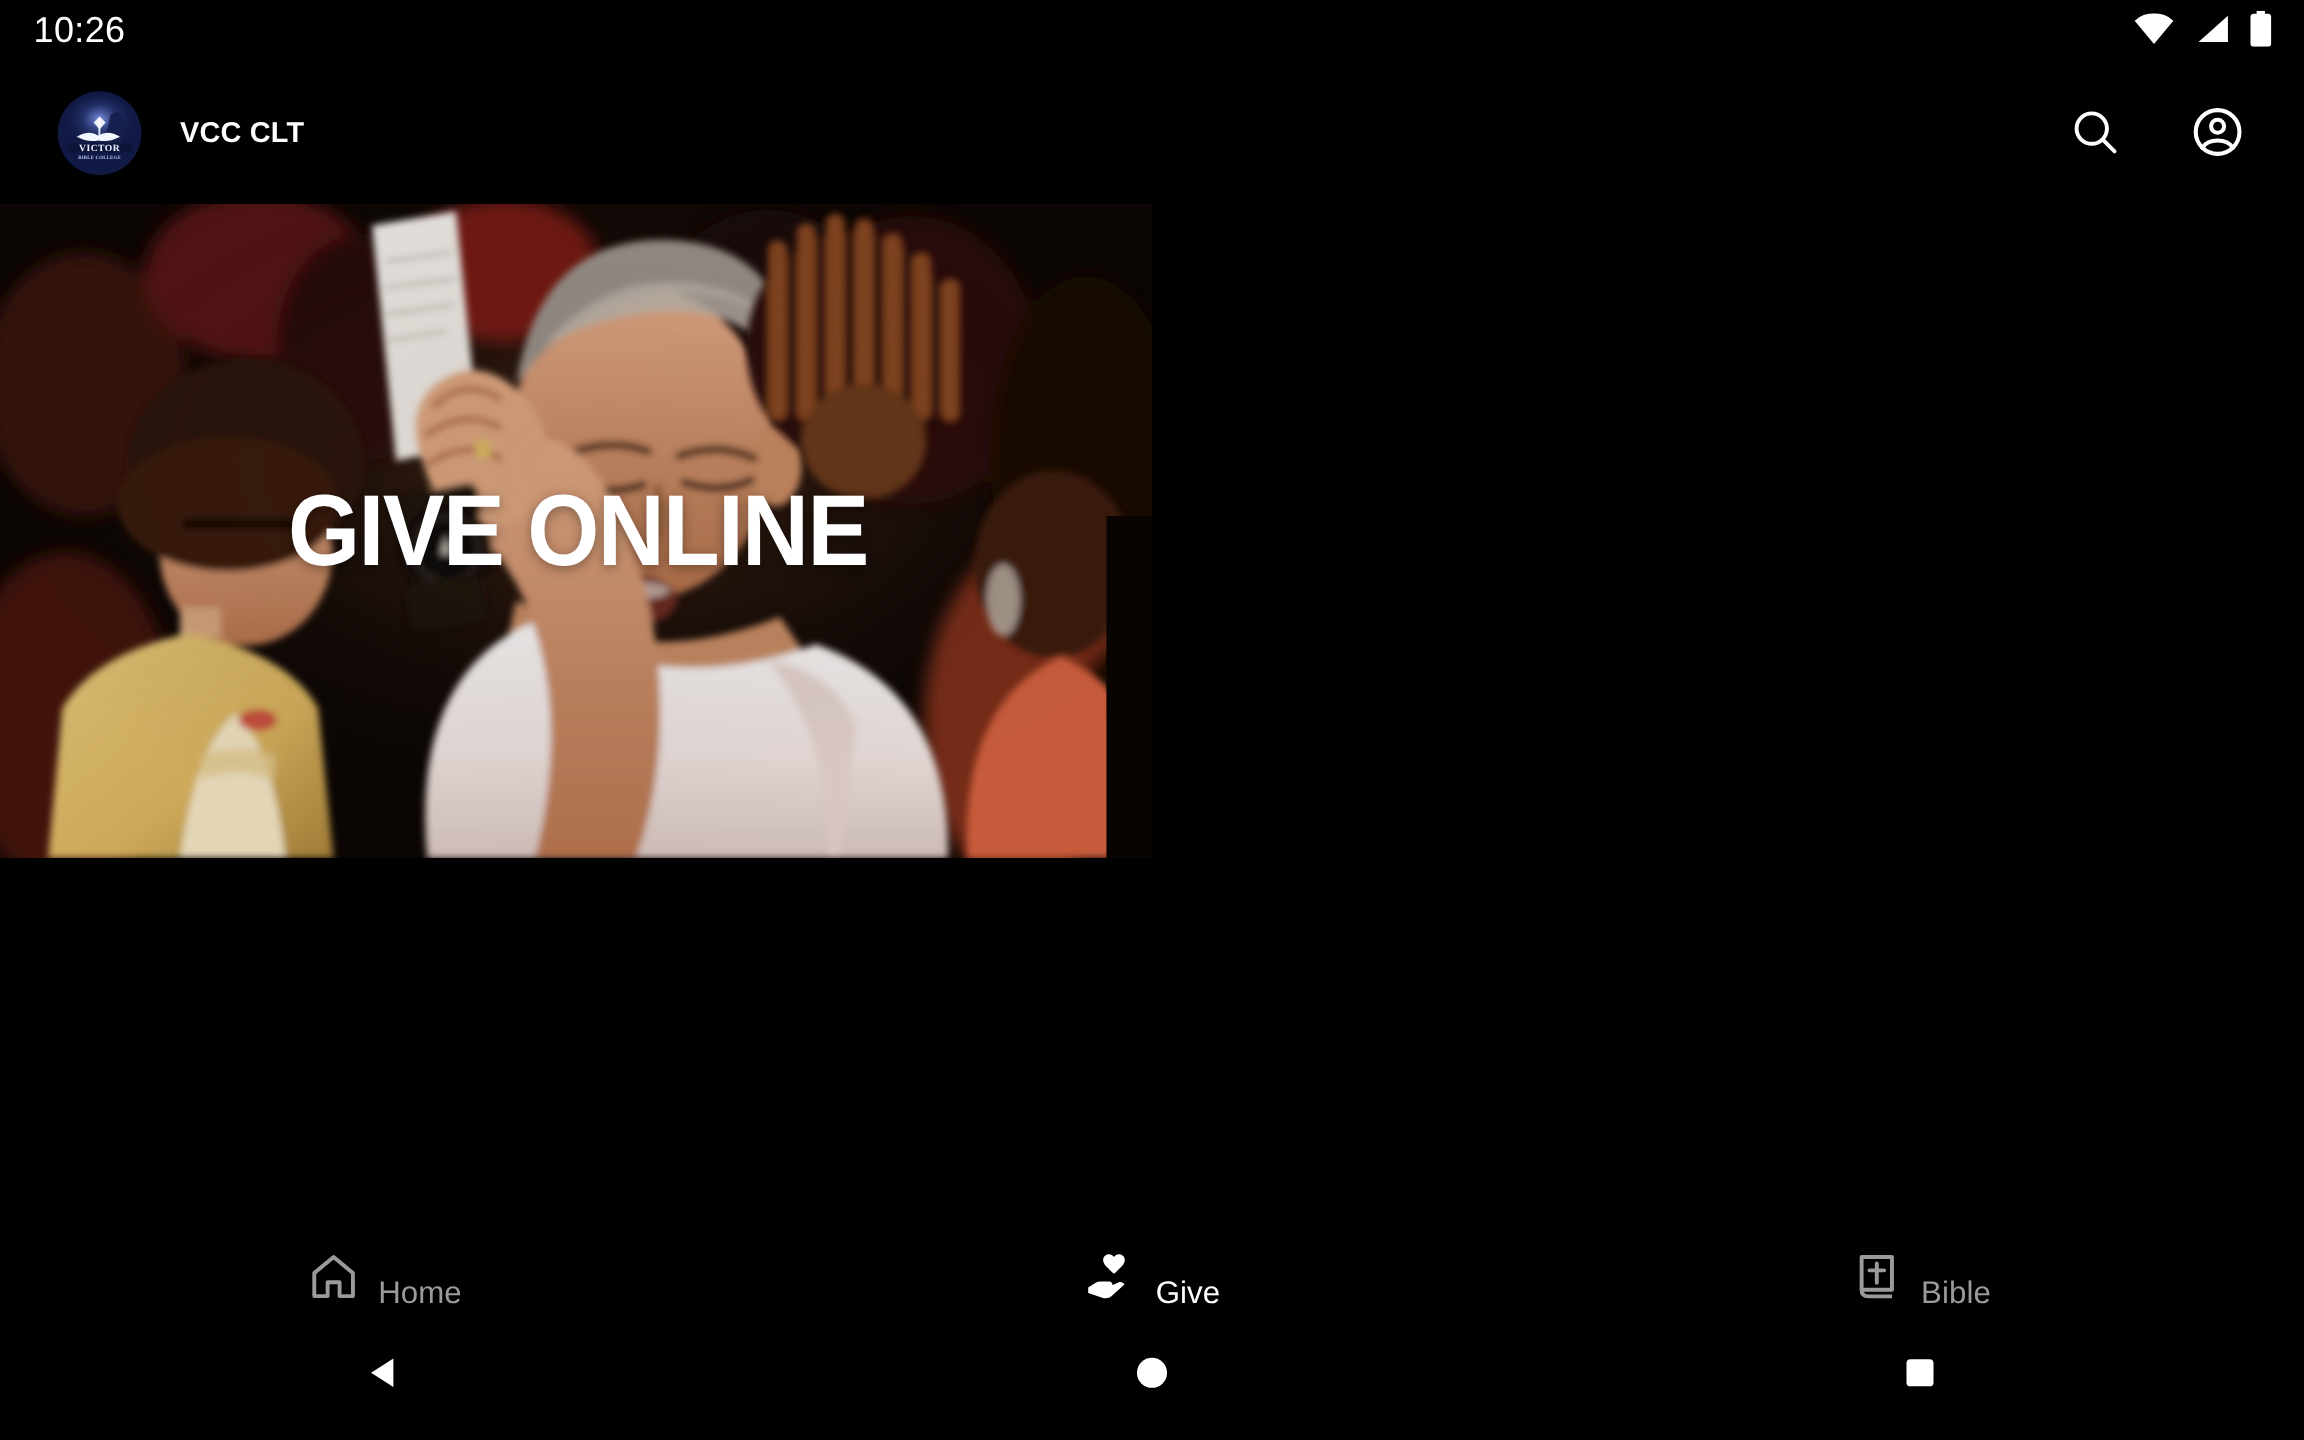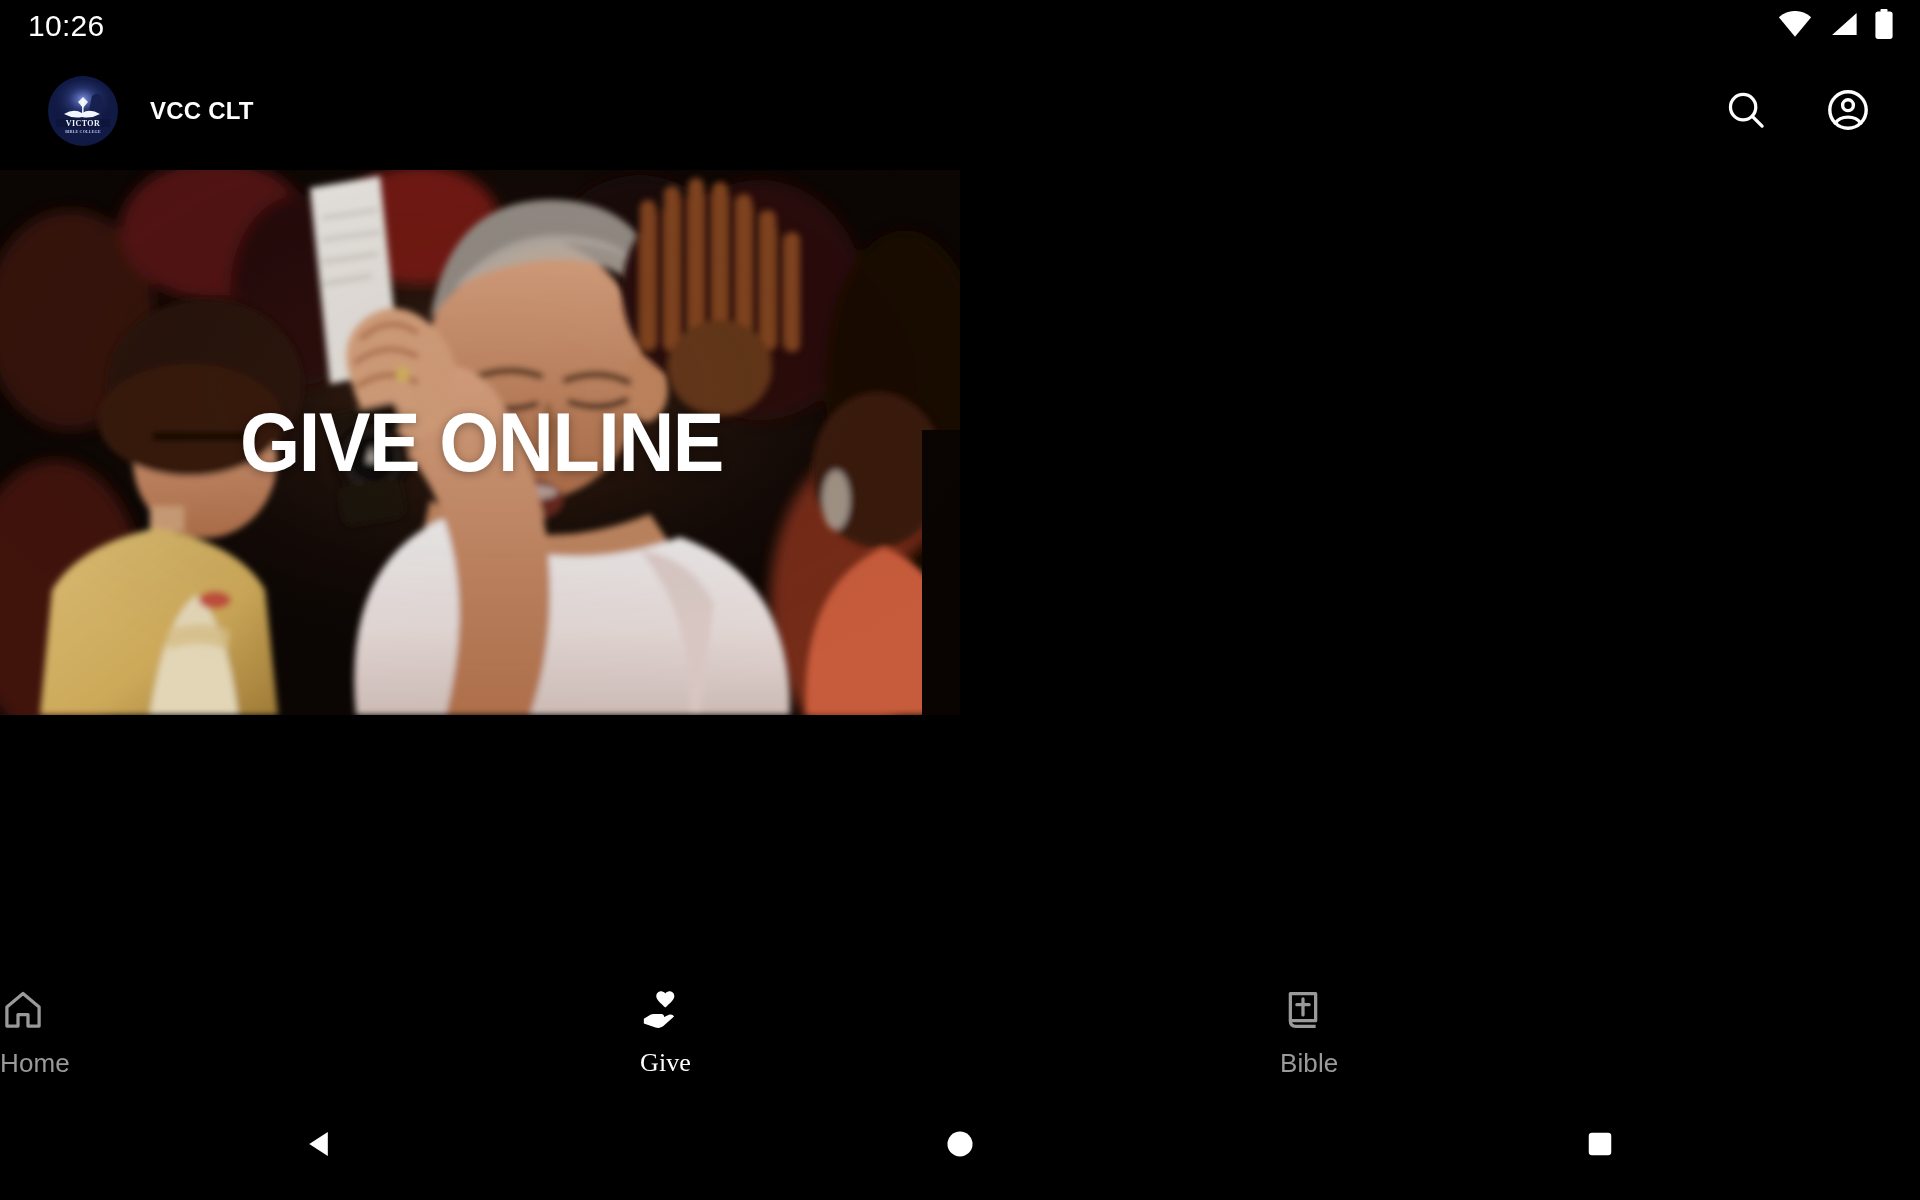--- a/index.html
+++ b/index.html
@@ -100,35 +100,35 @@
   
   #bottom-nav {
     position:absolute;
     left:0; bottom:110px;
     width:1920px; height:118px;
     display:flex; align-items:center;
   }
   .nav-item {
     flex:1 1 0;
     height:118px;
-    display:flex; flex-direction:column;
-    align-items:flex-start; justify-content:center;
+    display:flex; flex-direction:row;
+    align-items:flex-end; justify-content:center;
     gap:14px;
     background:transparent; border:0; cursor:pointer;
     color:#9a9a9a;
   }
   .nav-item.active { color:#ffffff; }
   .nav-ico { display:block; }
   .nav-label {
     font-size:26px;
     font-weight:400;
     letter-spacing:0.1px;
     line-height:1;
   }
-  .nav-item.active .nav-label { font-weight:500;font-family:Liberation Serif, serif; }
+  .nav-item.active .nav-label { font-weight:500; }
 
   
   #system-nav {
     position:absolute;
     left:0; bottom:0;
     width:1920px; height:110px;
     display:flex; align-items:center;
   }
   .sysnav-btn {
     flex:1 1 0; height:110px;

